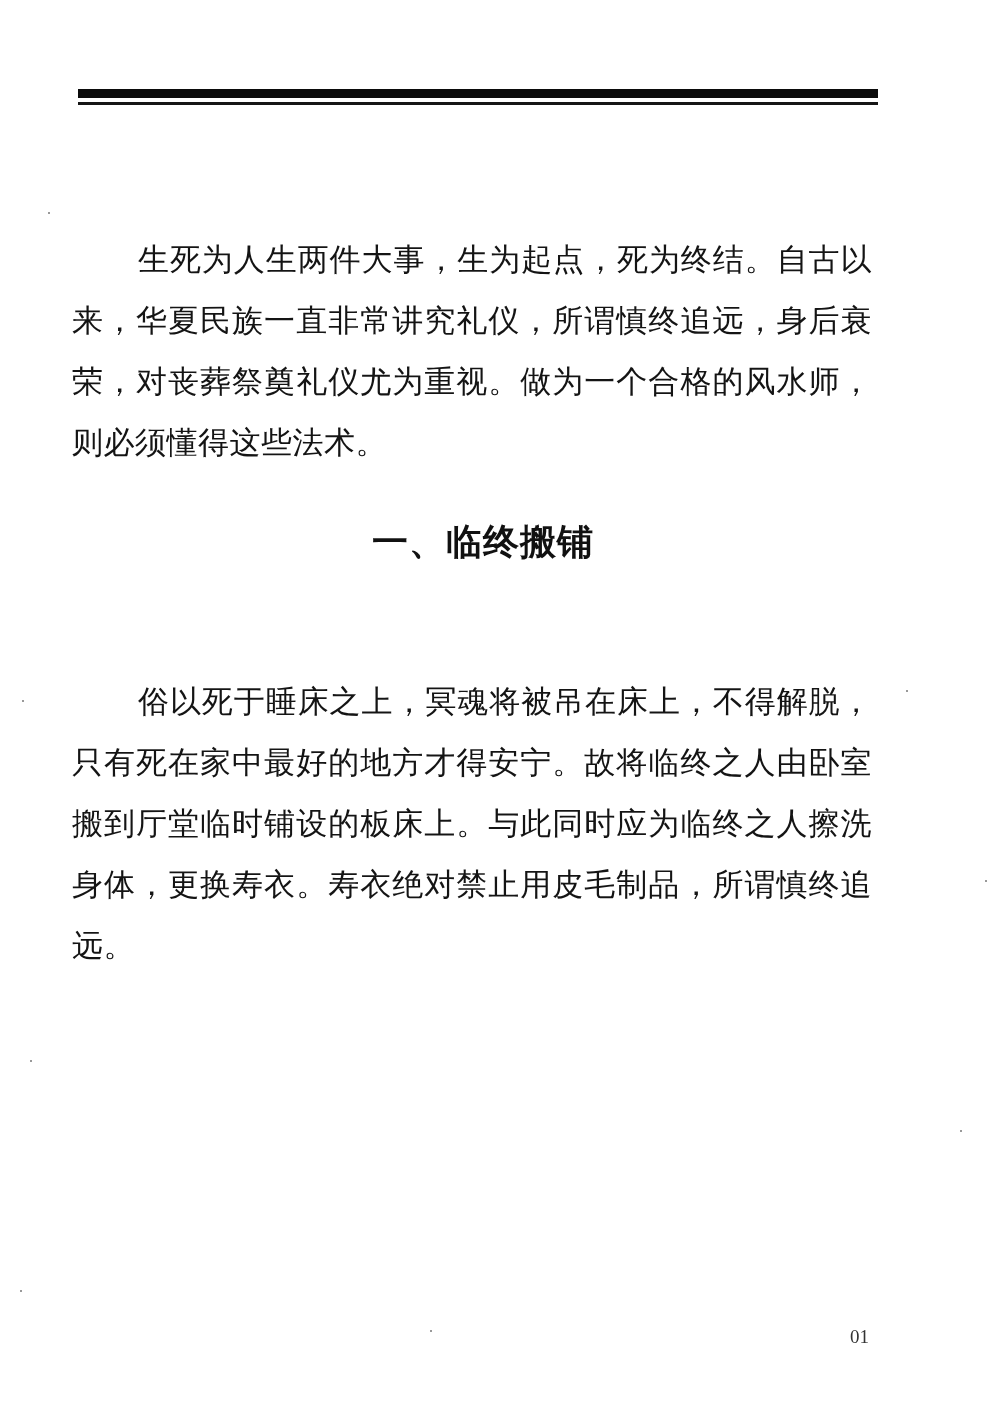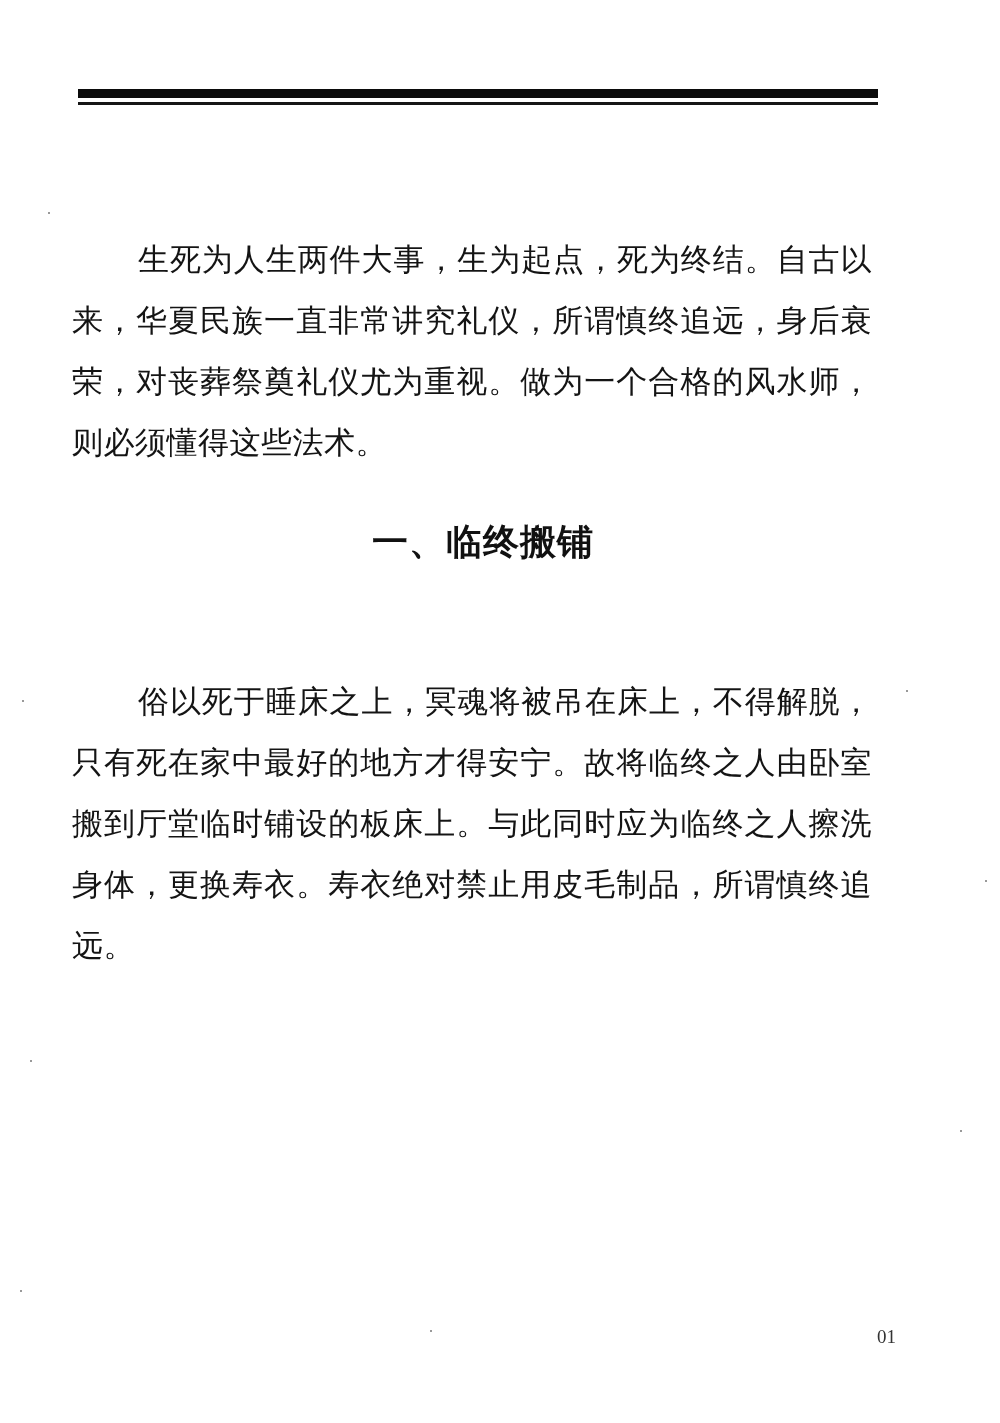--- a/index.html
+++ b/index.html
@@ -56,21 +56,20 @@
       color: #111111;
       margin-left: 8px;
     }
     .page-number {
       position: absolute;
       left: 850px;
       top: 1326px;
       font-family: "Liberation Serif", "DejaVu Serif", serif;
       font-size: 19px;
       color: #333333;
-      margin-left: 27px;
     }
     .speck {
       position: absolute;
       width: 2px;
       height: 2px;
       background: #777;
       border-radius: 1px;
     }
   </style>
 </head>

